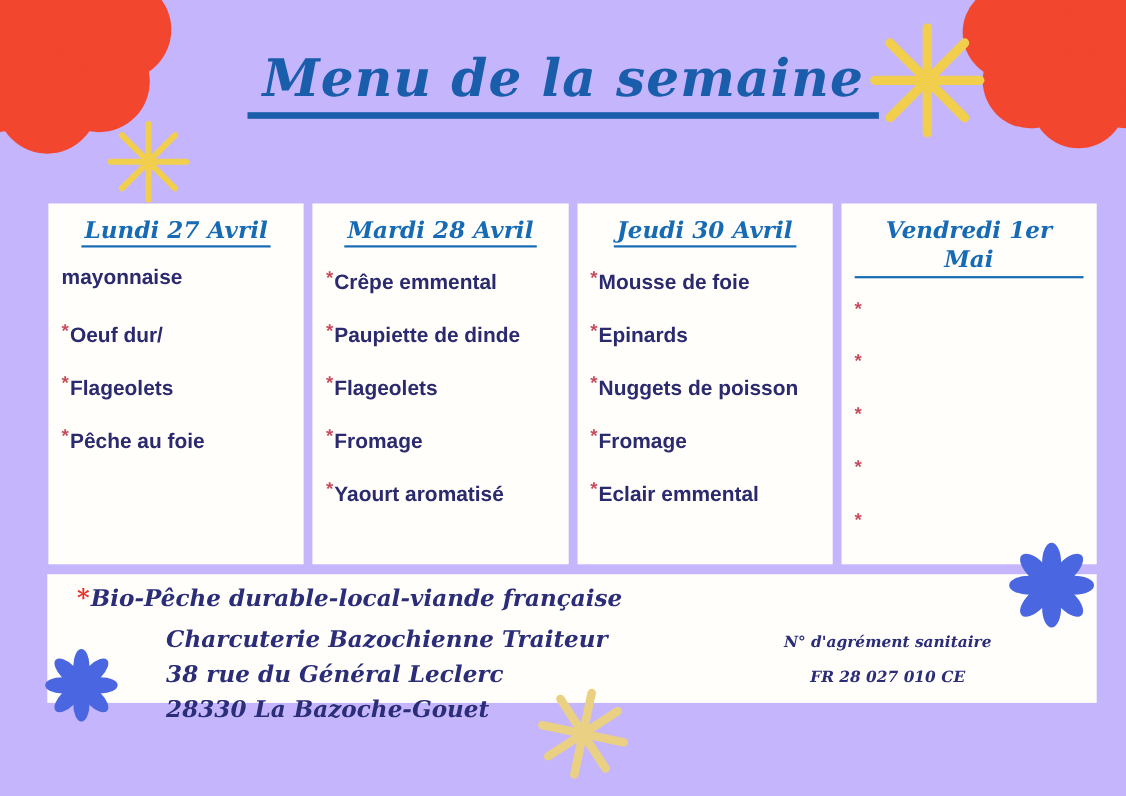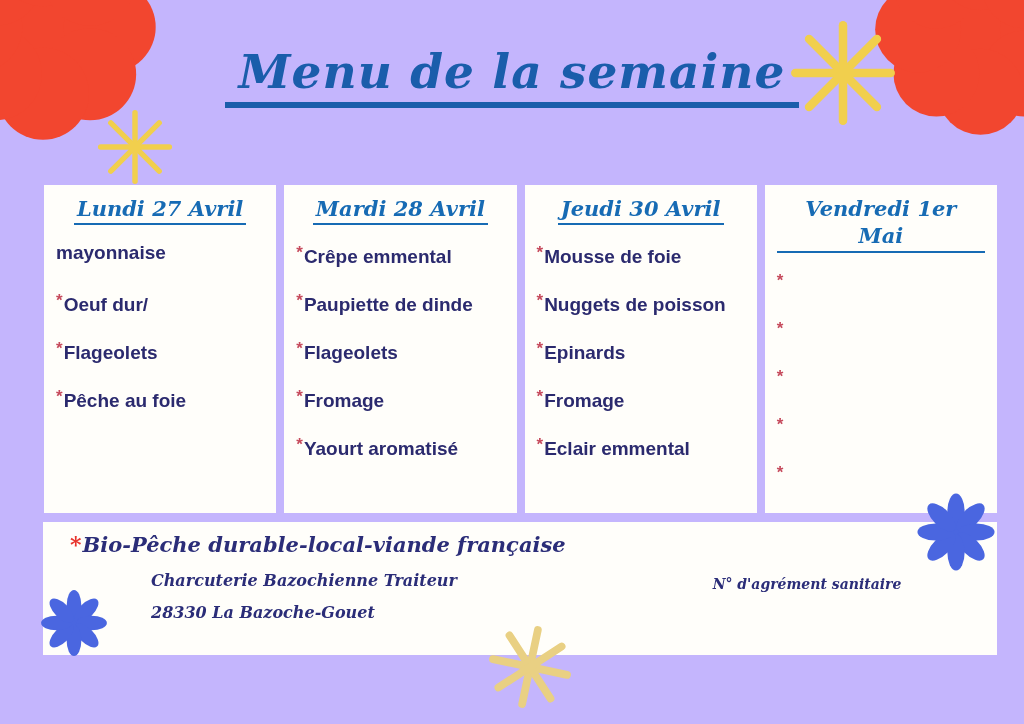--- a/index.html
+++ b/index.html
@@ -25,24 +25,24 @@
     display:inline-block; font-size:21px; color:#176bb4;
     border-bottom:2px solid #176bb4; padding:0 3px 1px; line-height:1.3;
   }
   .line {
     font-size:19px; font-weight:bold; color:#2b2a6e;
     line-height:48px; height:48px; white-space:nowrap; overflow:visible;
   }
   .ast { color:#c64a5c; font-size:17px; vertical-align:5px; margin-right:1px; }
 
   
-  .bar { position:absolute; left:43px; top:522px; width:954px; height:133px; background:#fffefa; }
+  .bar { position:absolute; left:43px; top:522px; width:954px; height:117px; background:#fffefa; }
   .legend { position:absolute; left:27px; top:9px; font-size:21px; color:#2b2d78; white-space:nowrap; }
   .legend-ast { color:#e8332c; font-size:22px; font-style:normal; margin-right:1px; }
-  .address { position:absolute; left:108px; top:43px; font-size:16px; color:#2b2d78; line-height:32px; white-space:nowrap; }
+  .address { position:absolute; left:108px; top:43px; font-size:21px; color:#2b2d78; line-height:32px; white-space:nowrap; }
   .agrement { position:absolute; left:604px; top:46px; width:320px; text-align:center; font-size:14px; color:#2b2d78; line-height:32px; }
 
   
   .decor { position:absolute; pointer-events:none; }
   .flower-tl { left:-72px; top:-88px; width:230px; height:230px; }
   .flower-tr { left:873px; top:-78px; width:215px; height:215px; }
   .star-tl { left:96px; top:108px; width:78px; height:78px; }
   .star-tr { left:790px; top:20px; width:106px; height:106px; }
   .star-bc { left:487px; top:624px; width:86px; height:86px; transform:rotate(12deg); }
   .bflower-r { left:915px; top:491px; width:82px; height:82px; }
@@ -122,22 +122,22 @@
       <div class="line"><span class="ast">*</span><span>Flageolets</span></div>
       <div class="line"><span class="ast">*</span><span>Fromage</span></div>
       <div class="line"><span class="ast">*</span><span>Yaourt aromatisé</span></div>
     </div>
 
     <div class="card">
       <div class="day-title">
         <span class="script day-title-inner">Jeudi 30 Avril</span>
       </div>
       <div class="line"><span class="ast">*</span><span>Mousse de foie</span></div>
+      <div class="line"><span class="ast">*</span><span>Epinards</span></div>
       <div class="line"><span class="ast">*</span><span>Nuggets de poisson</span></div>
-      <div class="line"><span class="ast">*</span><span>Epinards</span></div>
       <div class="line"><span class="ast">*</span><span>Fromage</span></div>
       <div class="line"><span class="ast">*</span><span>Eclair emmental</span></div>
     </div>
 
     <div class="card">
       <div class="day-title">
         <span class="script day-title-inner">Vendredi 1er Mai</span>
       </div>
       <div class="line"><span class="ast">*</span><span></span></div>
       <div class="line"><span class="ast">*</span><span></span></div>
@@ -147,24 +147,26 @@
     </div>
 
   </div>
 
   <div class="bar">
     <div class="script legend">
       <span class="legend-ast">*</span><span>Bio-Pêche durable-local-viande française</span>
     </div>
     <div class="script address">
       <div>Charcuterie Bazochienne Traiteur</div>
+      <div>38 rue du Général Leclerc</div>
       <div>28330 La Bazoche-Gouet</div>
     </div>
     <div class="script agrement">
       <div>N° d'agrément sanitaire</div>
+      <div>FR 28 027 010 CE</div>
     </div>
   </div>
 
   <svg class="decor bflower-r" viewBox="0 0 100 100">
     <g fill="#4a66e0">
       <circle cx="50" cy="50" r="9"></circle>
       <ellipse cx="50" cy="25" rx="10.5" ry="22"></ellipse>
       <ellipse cx="50" cy="25" rx="10.5" ry="22" transform="rotate(45 50 50)"></ellipse>
       <ellipse cx="50" cy="25" rx="10.5" ry="22" transform="rotate(90 50 50)"></ellipse>
       <ellipse cx="50" cy="25" rx="10.5" ry="22" transform="rotate(135 50 50)"></ellipse>

